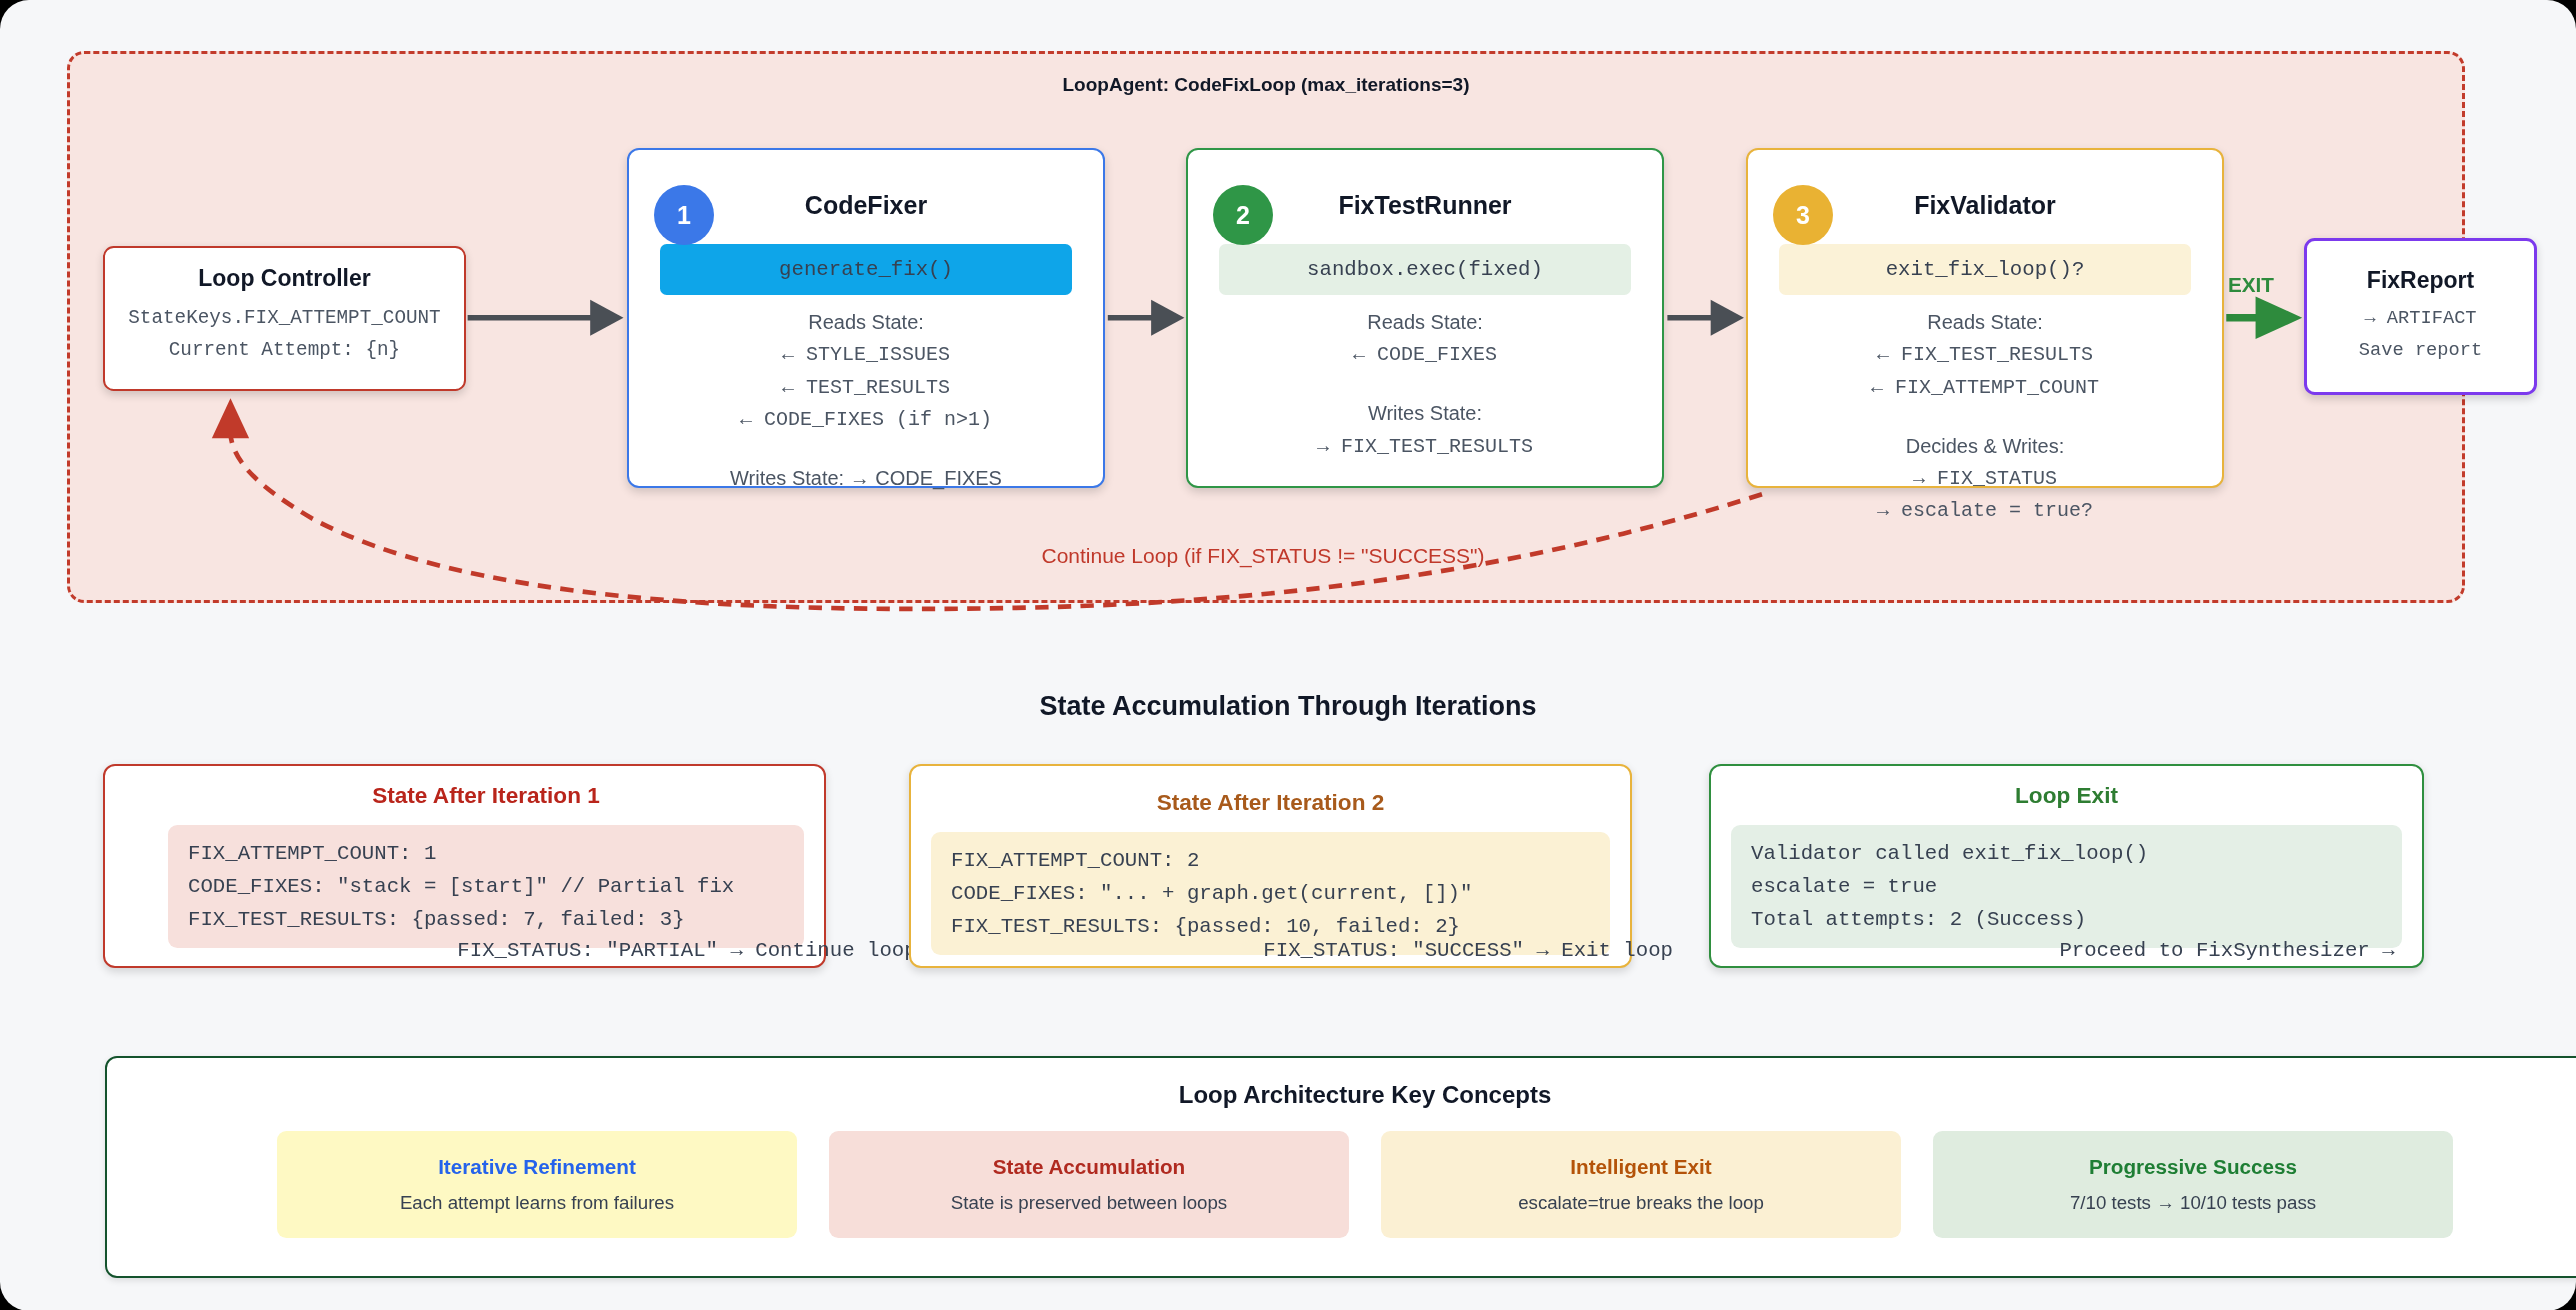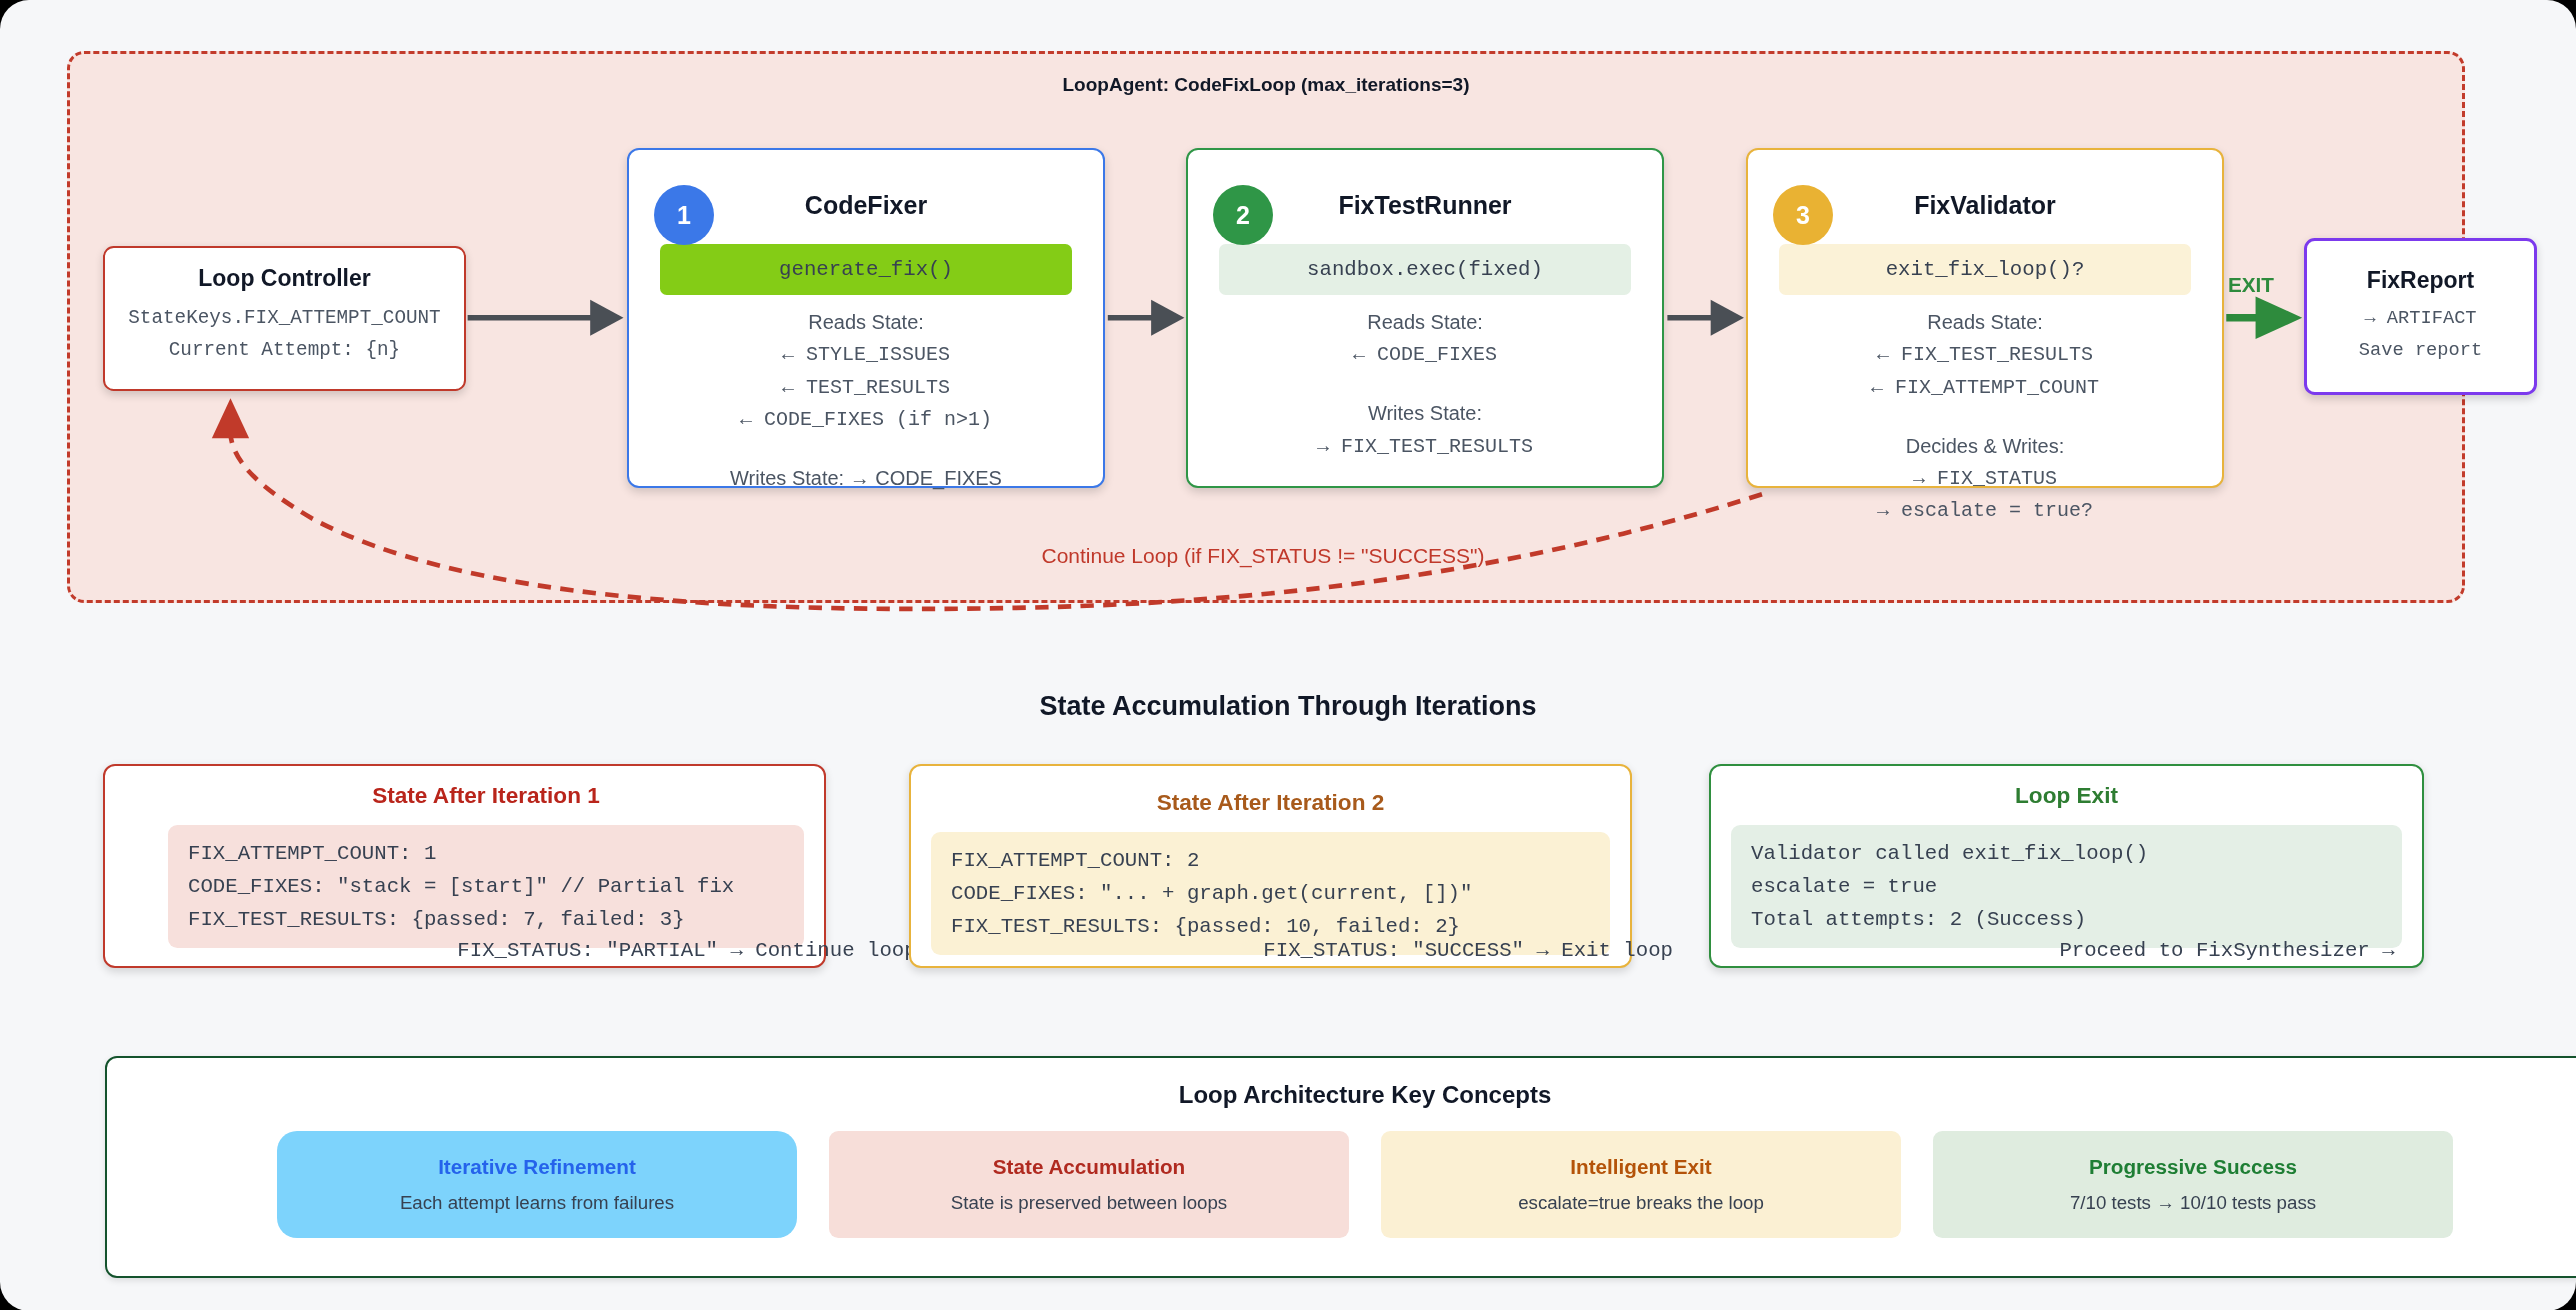--- a/index.html
+++ b/index.html
@@ -36,21 +36,21 @@
   #agent-1{left:1186px;border:2.7px solid #2f9647;}
   #agent-2{left:1746px;border:2.7px solid #e8b33c;}
   .badge{position:absolute;left:25px;top:35px;width:60px;height:60px;border-radius:50%;
     color:#fff;font-weight:bold;font-size:25px;display:flex;align-items:center;justify-content:center;}
   #agent-0 .badge{background:#3b78e8;}
   #agent-1 .badge{background:#2f9647;}
   #agent-2 .badge{background:#e9b233;}
   .agent .ttl{padding-top:41px;font-size:25px;font-weight:bold;color:#111827;}
   .chip{margin:24px 31px 0;height:51px;border-radius:6.7px;display:flex;align-items:center;
     justify-content:center;font-size:20.7px;color:#374151;}
-  #agent-0 .chip{background:#84cc16;}
+  #agent-0 .chip{background:#0ea5e9;}
   #agent-1 .chip{background:#e4f0e5;}
   #agent-2 .chip{background:#fbf2d7;}
   .state-label{margin-top:16px;font-size:20px;color:#4b5563;}
   .state-label.gap{margin-top:36px;}
   .mline{margin-top:9.3px;font-size:20px;color:#4b5563;}
 
   
   .report{position:absolute;left:2304px;top:238px;width:233px;height:157px;background:#fff;
     border:3.3px solid #7c3aed;border-radius:10.7px;box-sizing:border-box;
     box-shadow:0 3.3px 8px rgba(0,0,0,.16);text-align:center;}
@@ -78,21 +78,21 @@
   .overflow-line{position:absolute;left:49%;bottom:4px;font-size:20.7px;color:#374151;white-space:nowrap;}
 
   
   .concepts{position:absolute;left:105px;top:1056px;width:2520px;height:222px;background:#fff;
     border:2px solid #14532d;border-radius:12px;box-sizing:border-box;
     box-shadow:0 2.7px 6.7px rgba(0,0,0,.10);}
   .concepts .heading{margin-top:22.6px;text-align:center;font-size:24px;font-weight:bold;color:#111827;}
   .concept-row{margin-top:22.6px;display:flex;justify-content:center;gap:32px;}
   .concept-card{width:520px;height:107px;border-radius:9.3px;display:flex;flex-direction:column;
     align-items:center;justify-content:center;text-align:center;}
-  #concept-0{background:#7dd3fc;border-radius:20px;}
+  #concept-0{background:#fef9c3;}
   #concept-1{background:#f7ded9;}
   #concept-2{background:#fbf0d3;}
   #concept-3{background:#dfecdf;}
   .concept-card .ttl{font-size:20.7px;font-weight:bold;}
   #concept-0 .ttl{color:#2563eb;}
   #concept-1 .ttl{color:#b02a20;}
   #concept-2 .ttl{color:#b45309;}
   #concept-3 .ttl{color:#1e7e34;}
   .concept-card .sub{margin-top:13.3px;font-size:18.7px;color:#374151;}
 </style>

